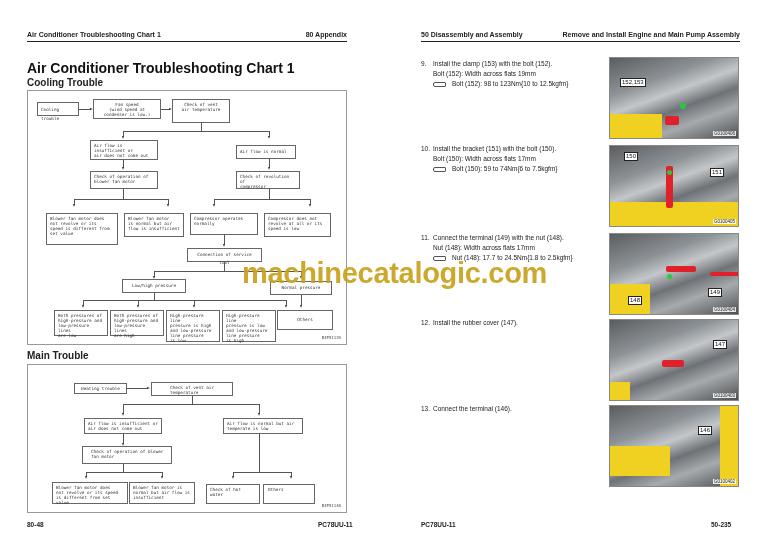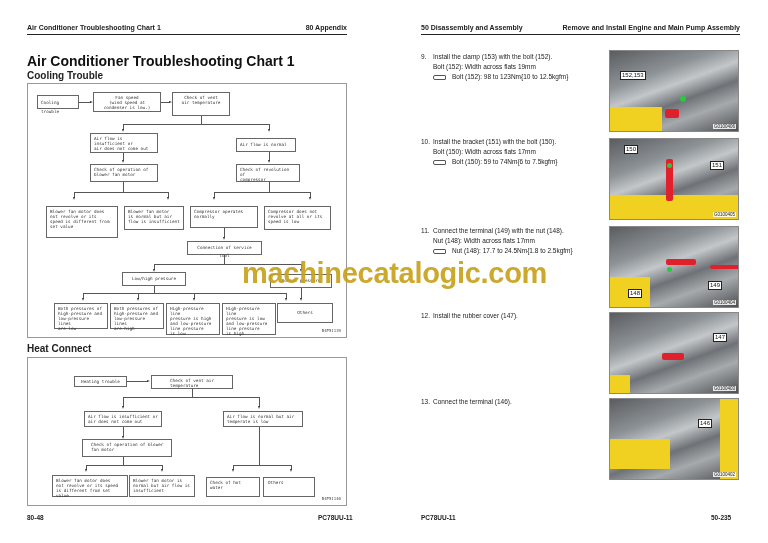--- a/index.html
+++ b/index.html
@@ -1,18 +1,18 @@
 <!DOCTYPE html>
 <html><head>
 <meta charset="utf-8">
 <style>
   *{box-sizing:border-box;margin:0;padding:0;}
   html,body{width:768px;height:543px;background:#ffffff;overflow:hidden;}
   body{position:relative;font-family:"Liberation Sans",sans-serif;color:#111;}
-  .page{position:absolute;top:0;height:463px;}
+  .page{position:absolute;top:7px;height:463px;}
   .page.left{left:0;width:384px;}
   .page.right{left:384px;width:384px;}
   .hdr{position:absolute;top:24px;font-size:7px;font-weight:bold;color:#222;}
   .hdr-rule{position:absolute;top:34px;height:1px;background:#222;}
   .title{position:absolute;left:27px;top:53px;font-size:14px;font-weight:bold;color:#111;}
   .subtitle{position:absolute;left:27px;font-size:10px;font-weight:bold;color:#222;}
   .chart-box{position:absolute;left:27px;border:1px solid #999;background:#fff;}
   .fbox{position:absolute;border:1px solid #666;background:#fff;font-family:"DejaVu Sans Mono",monospace;font-size:4.3px;line-height:5px;color:#333;padding:2px 3px;white-space:pre-line;}
   .fbox.c{text-align:center;}
   .ln{position:absolute;background:#555;}
@@ -144,21 +144,21 @@
 is low</div>
     <div class="fbox" style="left:194px;top:219px;width:54px;height:32px;">High-pressure line
 pressure is low
 and low-pressure
 line pressure
 is high</div>
     <div class="fbox c" style="left:249px;top:219px;width:56px;height:20px;line-height:14px;">Others</div>
     <div class="figcode" style="right:5px;bottom:4px;">B4P51139</div>
   </div>
 
-  <div class="subtitle" style="top:343px;">Heat Connect</div>
+  <div class="subtitle" style="top:343px;">Main Trouble</div>
 
   <div class="chart-box" style="top:357px;width:320px;height:149px;">
     <div class="fbox c" style="left:46px;top:18px;width:53px;height:11px;line-height:6px;">Heating trouble</div>
     <div class="ln" style="left:99px;top:23px;width:21px;height:1px;"></div>
       <div class="arr r" style="left:119px;top:21.5px;"></div>
     <div class="fbox" style="left:123px;top:17px;width:82px;height:14px;padding-left:18px;">Check of vent air
 temperature</div>
     <div class="ln" style="left:164px;top:31px;width:1px;height:8px;"></div>
     <div class="ln" style="left:95px;top:39px;width:137px;height:1px;"></div>
     <div class="ln" style="left:95px;top:39px;width:1px;height:10px;"></div>

